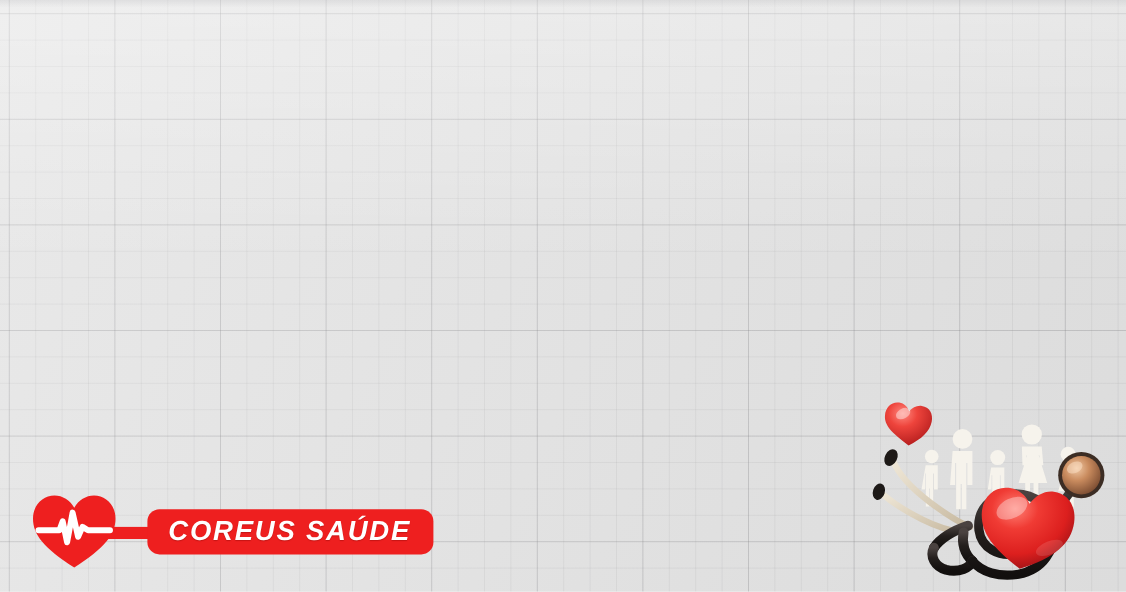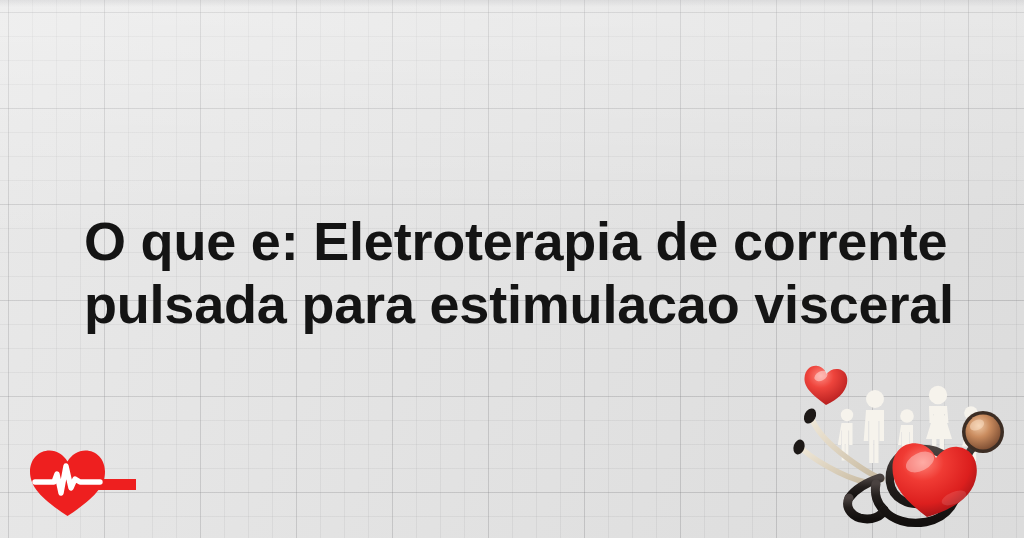--- a/index.html
+++ b/index.html
@@ -115,36 +115,35 @@
   #collage svg { display: block; }
 </style>
 </head>
 <body>
 
 <div id="canvas">
 
   <div id="grid-bg"></div>
   <div id="grid-sheen"></div>
 
-  <h1 id="headline">
-    <span class="ln">O que e: Eletroterapia de corrente</span>
-    <span class="ln">pulsada para estimulacao visceral</span>
-  </h1>
 
   <div id="brand">
 
     <div id="brand-connector"></div>
 
     <div id="brand-heart">
       <svg width="78" height="70" viewBox="0 0 78 70" aria-hidden="true">
         <path d="M39.5 68 C 12 50 2 38 2 23.5 C 2 11 11 2.5 21.5 2.5 C 29 2.5 35.5 6.8 39.5 13.5 C 43.5 6.8 50 2.5 57.5 2.5 C 68 2.5 77 11 77 23.5 C 77 38 67 50 39.5 68 Z" fill="#ee1f1f"></path>
         <polyline points="7,34 21,34 26,34 29,26 33,45 38,18 43,40 47,31 52,34 72,34" fill="none" stroke="#ffffff" stroke-width="5.4" stroke-linecap="round" stroke-linejoin="round"></polyline>
       </svg>
     </div>
 
+    <div id="brand-badge">
+      <span id="brand-badge-text">COREUS SAÚDE</span>
+    </div>
   </div>
 
   <div id="collage">
     <svg width="244" height="190" viewBox="0 0 244 190" aria-hidden="true">
       <defs>
         <radialGradient id="gHeartBig" cx="36%" cy="26%" r="78%">
           <stop offset="0%" stop-color="#ff8176"></stop>
           <stop offset="32%" stop-color="#f03b34"></stop>
           <stop offset="72%" stop-color="#dc1f1e"></stop>
           <stop offset="100%" stop-color="#9c1216"></stop>

